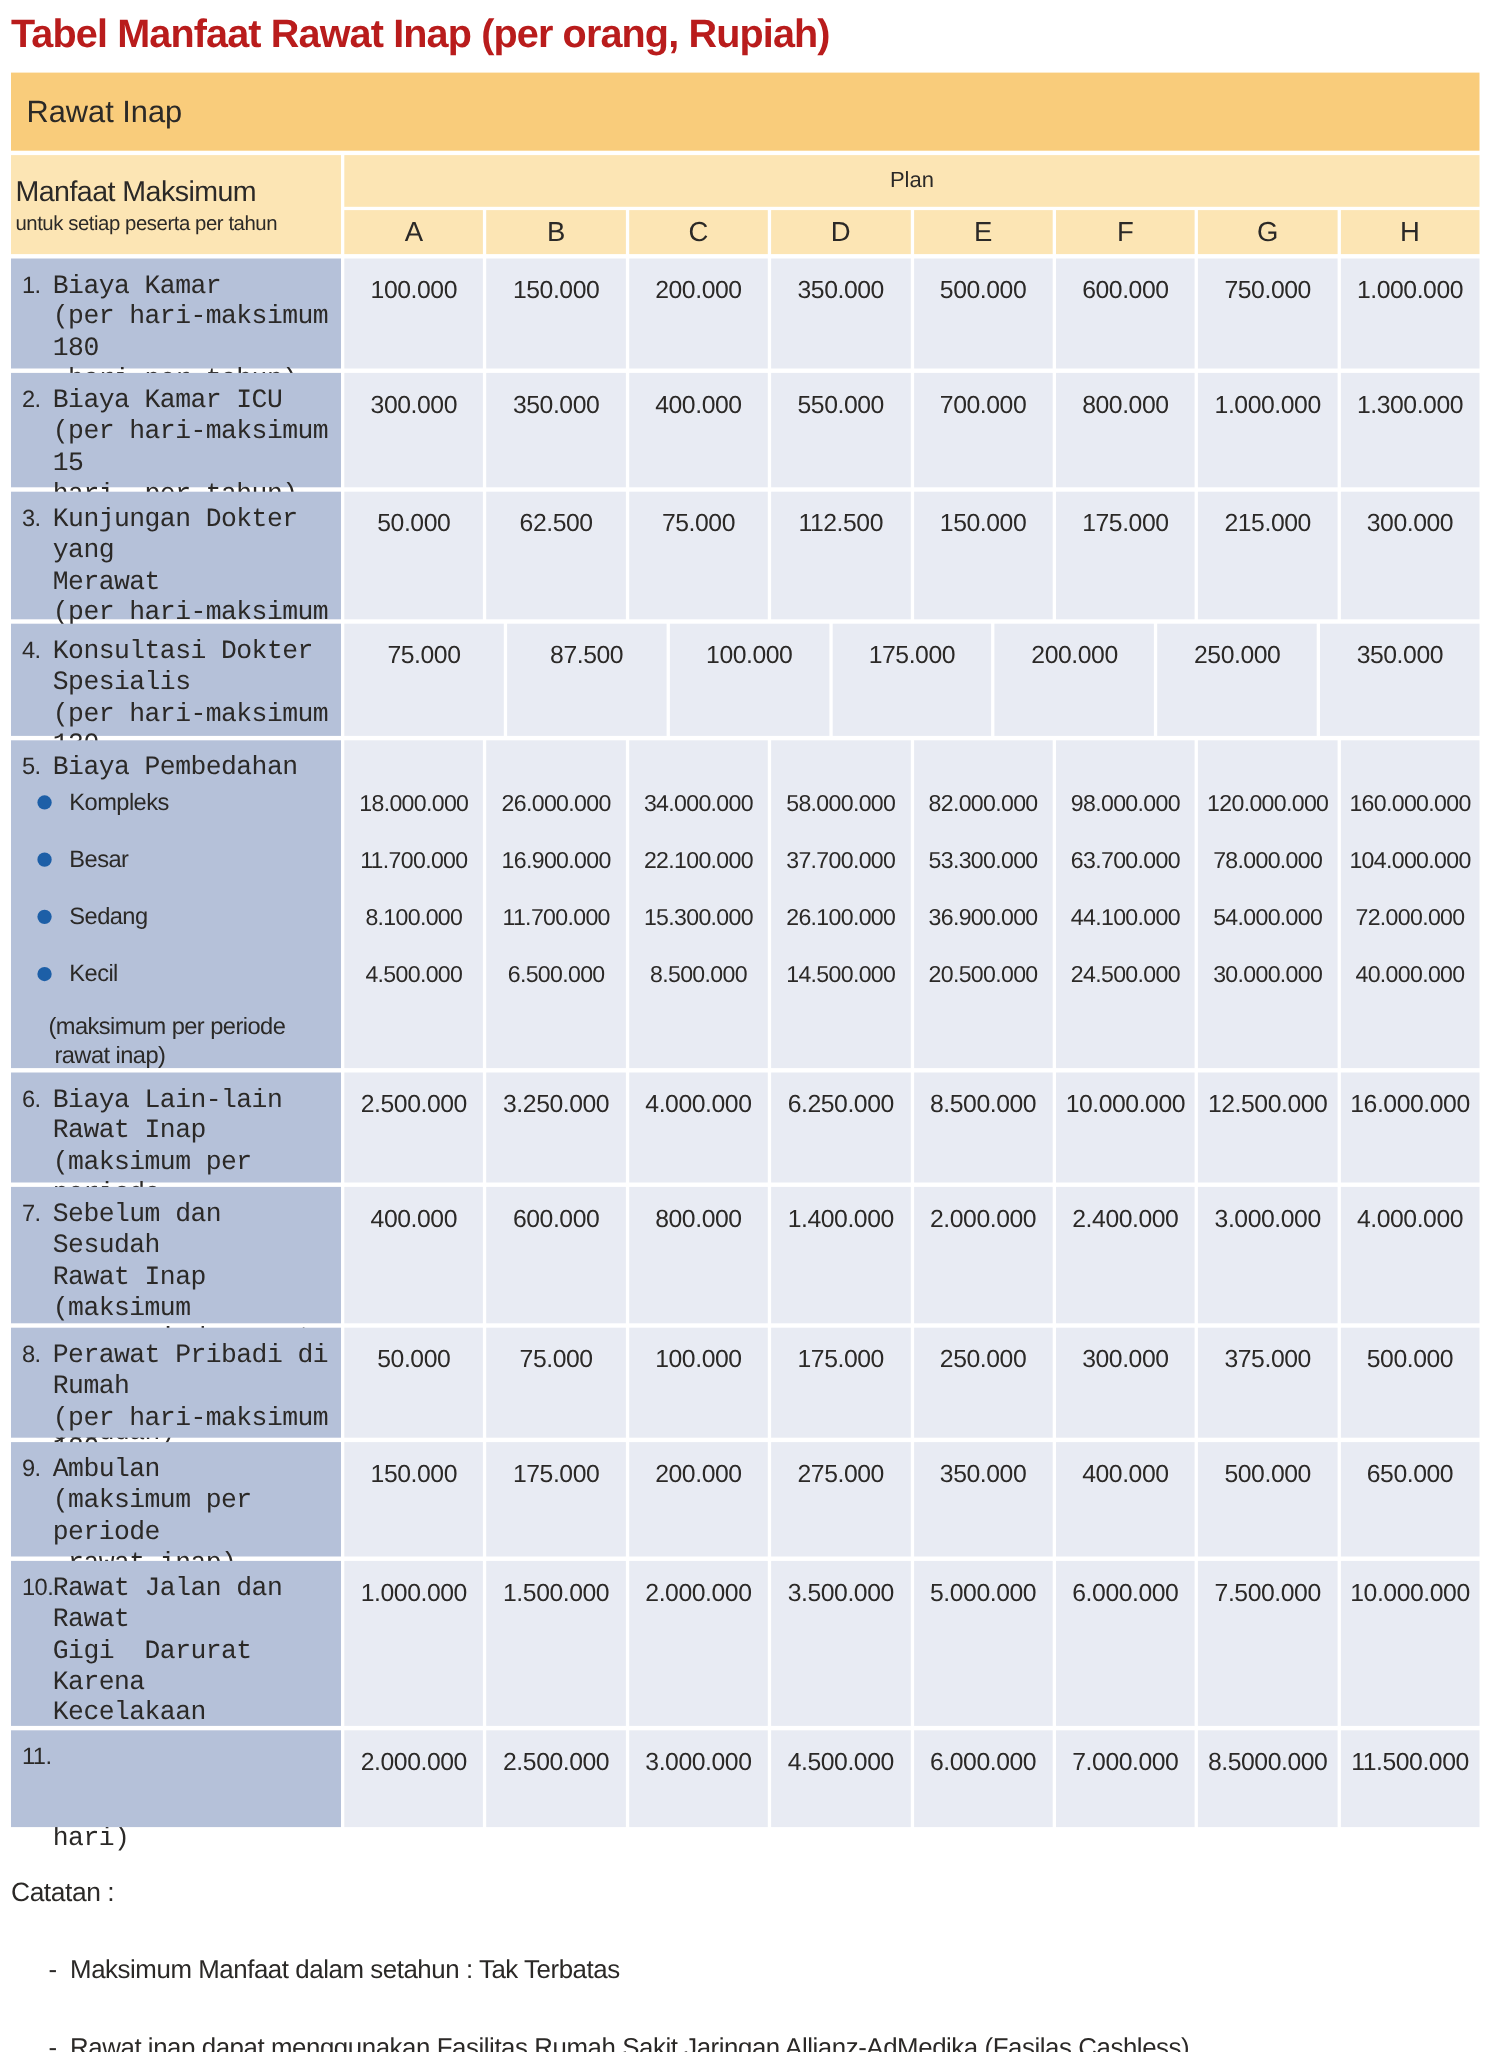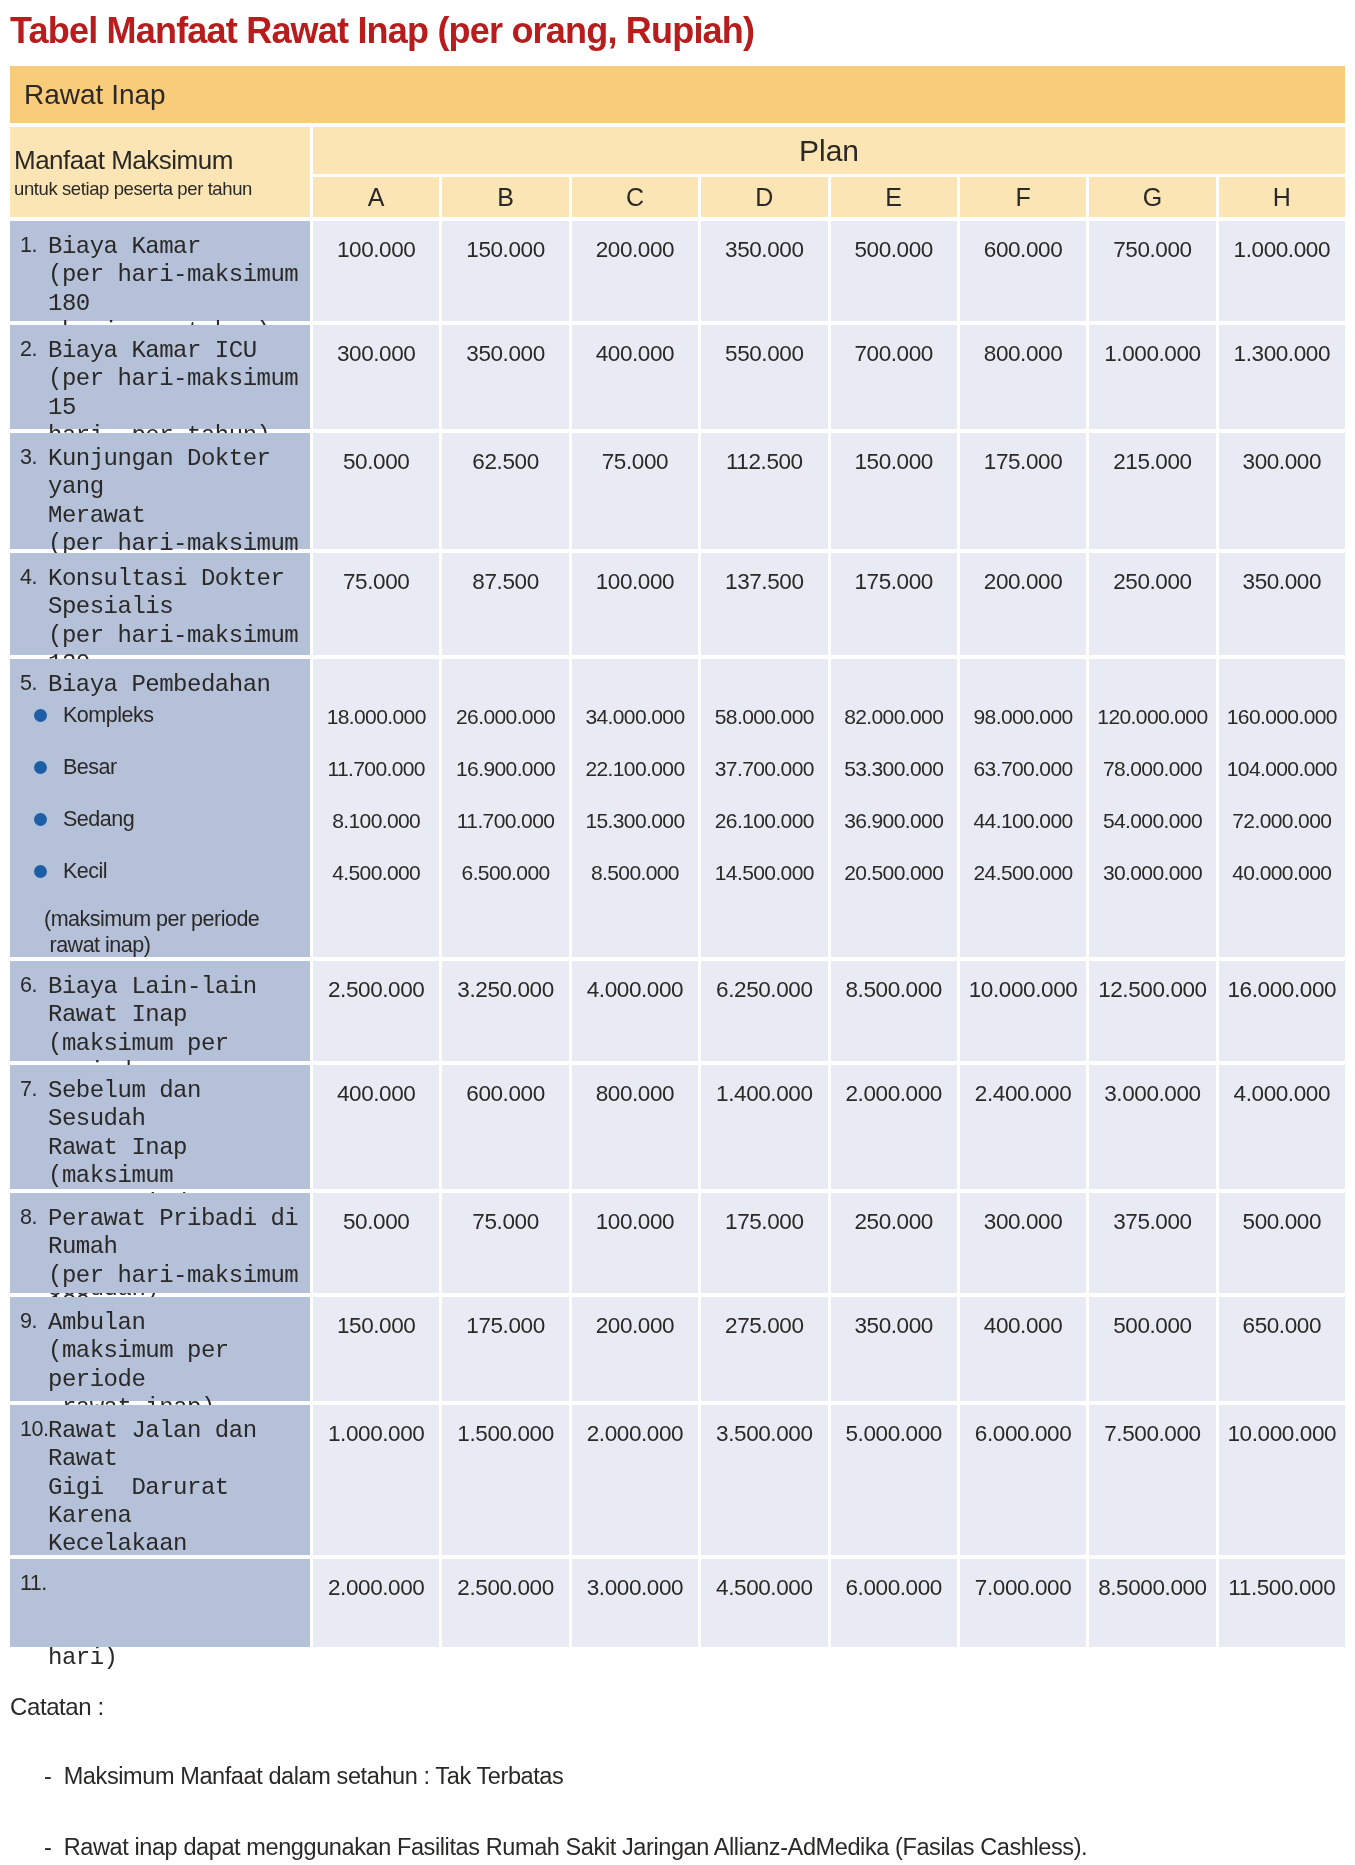--- a/index.html
+++ b/index.html
@@ -1,26 +1,26 @@
 <!DOCTYPE html>
 <html><head>
 <meta charset="utf-8">
 <style>
   html,body{margin:0;padding:0;background:#ffffff;}
   body{width:1355px;font-family:"Liberation Sans",sans-serif;color:#2b2927;}
   .page{padding:0 10px;box-sizing:border-box;}
   .title{font-size:36px;font-weight:bold;color:#b91c1c;letter-spacing:-0.8px;margin:10px 0 14px 0;}
-  .band{background:#f9cc7b;height:57px;display:flex;align-items:center;padding-left:14px;font-size:28px;color:#2b2927;margin-bottom:4px;box-sizing:border-box;}
+  .band{background:#f9cc7b;height:71px;display:flex;align-items:center;padding-left:14px;font-size:28px;color:#2b2927;margin-bottom:4px;box-sizing:border-box;}
   
   .header{display:flex;gap:3px;margin-bottom:4px;}
   .corner{width:300px;flex:none;background:#fce5b4;box-sizing:border-box;padding:18px 4px 17px 4px;}
   .corner .t1{font-size:26px;letter-spacing:-0.5px;}
   .corner .t2{font-size:18.5px;letter-spacing:-0.4px;margin-top:2px;}
   .plan{flex:1;display:flex;flex-direction:column;gap:3px;}
-  .plan-title{background:#fce5b4;height:47px;display:flex;align-items:center;justify-content:center;font-size:30px;}
+  .plan-title{background:#fce5b4;height:47px;display:flex;align-items:center;justify-content:center;font-size:20px;}
   .letters{flex:1;display:flex;gap:3px;height:48px;}
   .letter{flex:1;background:#fce5b4;display:flex;align-items:center;justify-content:center;font-size:25px;}
   
   .trow{display:flex;gap:3px;margin-bottom:4px;}
   .lcell{width:300px;flex:none;background:#b5c1d9;box-sizing:border-box;padding:12px 8px 0 10px;display:flex;position:relative;}
   .num{width:28px;flex:none;font-size:21.5px;letter-spacing:-0.5px;}
   .ltext{flex:1;white-space:pre-wrap;font-size:24px;letter-spacing:-0.5px;line-height:1.18;font-family:Liberation Mono, monospace;}
   .vals{flex:1;display:flex;gap:3px;}
   .vcell{flex:1;background:#e8ebf3;text-align:center;font-size:22.5px;letter-spacing:-0.4px;padding-top:16px;box-sizing:border-box;}
   
@@ -132,21 +132,20 @@
     <div class="lcell">
       <span class="num">4.</span>
       <div class="ltext">Konsultasi Dokter Spesialis
 (per hari-maksimum 130
  hari per tahun)</div>
     </div>
     <div class="vals">
       <div class="vcell">75.000</div>
       <div class="vcell">87.500</div>
       <div class="vcell">100.000</div>
-      <div class="vcell">137.500</div>
       <div class="vcell">175.000</div>
       <div class="vcell">200.000</div>
       <div class="vcell">250.000</div>
       <div class="vcell">350.000</div>
     </div>
   </div>
 
   <div class="trow row5" style="height:298px">
     <div class="lcell">
       <div class="surg-title">

